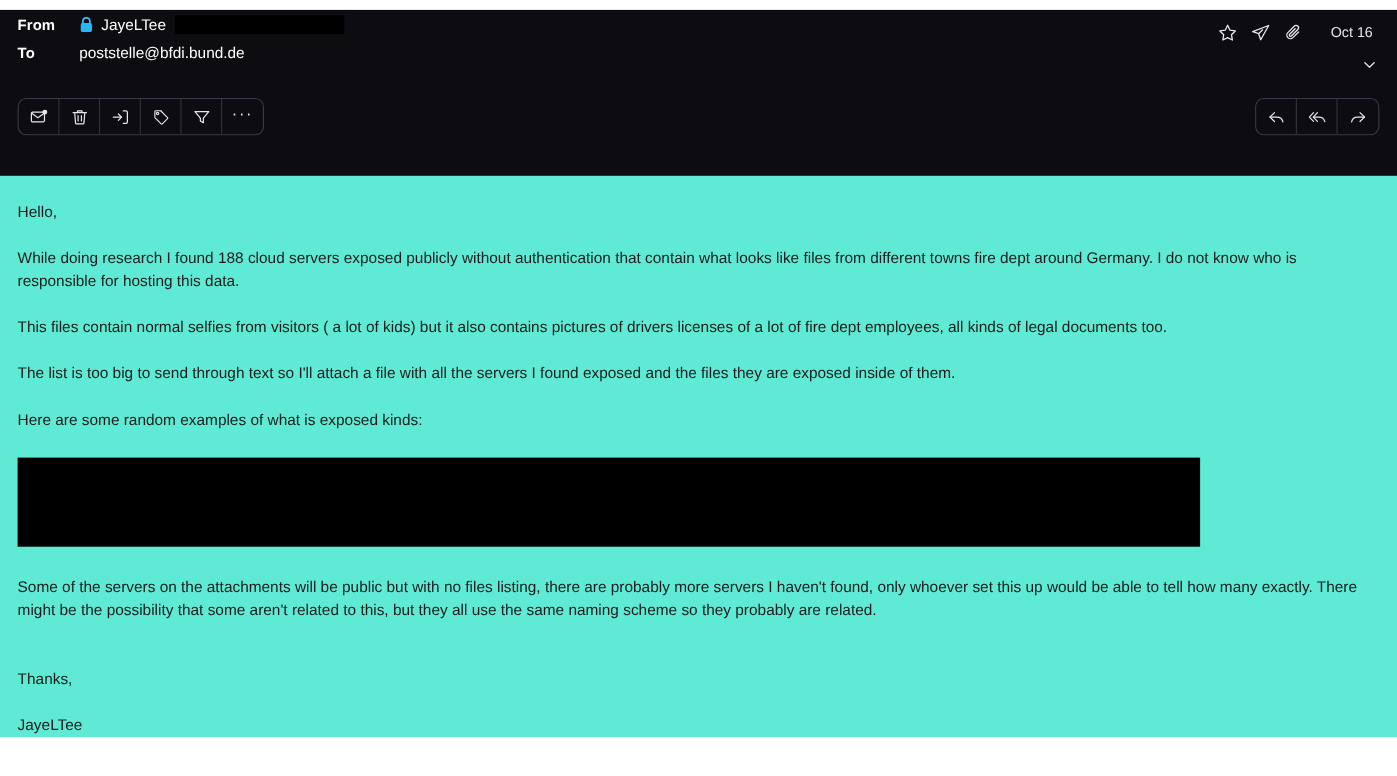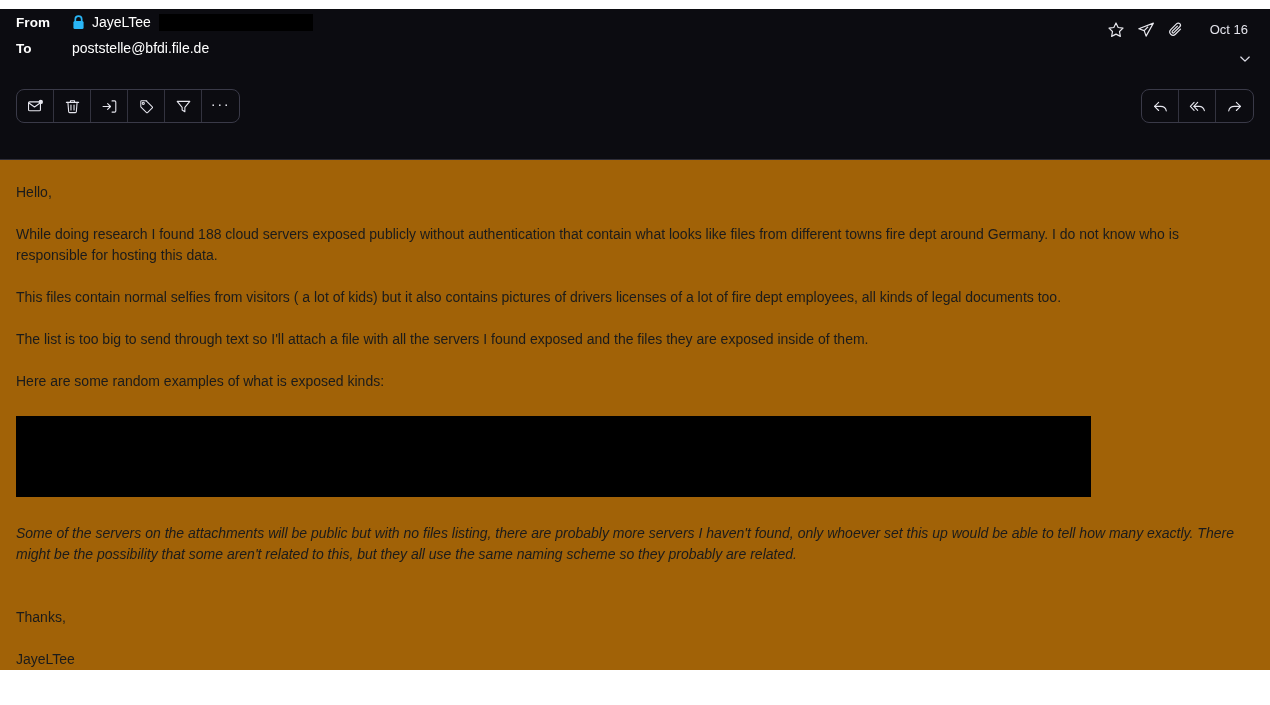--- a/index.html
+++ b/index.html
@@ -138,41 +138,41 @@
     font-size: 15px;
     letter-spacing: 1.5px;
     line-height: 1;
     color: #e6e6ee;
     padding-bottom: 5px;
   }
 
   
   .mail-body {
     padding: 0 16px;
-    background: #a16207;
+    background: #5eead4;
   }
   .para {
     color: #1b1b1b;
     font-size: 14px;
     line-height: 21px;
     margin: 0;
     max-width: 1242px;
   }
   .p-hello      { padding-top: 22px; }
   .p-gap        { margin-top: 21px; }
 
   .redacted-block {
     background: #000000;
     width: 1075px;
     height: 81px;
     margin-top: 24px;
     margin-bottom: 0;
   }
 
-  .p-after-block { margin-top: 26px; font-style: italic; }
+  .p-after-block { margin-top: 26px; }
   .p-thanks      { margin-top: 42px; }
   .p-sign        { margin-top: 21px; }
 </style>
 </head>
 <body>
 
 <div class="mail-header">
 
   <div class="addr-row from">
     <span class="addr-label">From</span>
@@ -181,21 +181,21 @@
         <path d="M3.3 6.2V4.3a3.2 3.2 0 0 1 6.4 0v1.9" stroke="#29b6f6" stroke-width="1.7" stroke-linecap="round"></path>
         <rect x="1.4" y="6.0" width="10.2" height="8.0" rx="1.5" fill="#29b6f6"></rect>
       </svg>
     </span>
     <span class="addr-name">JayeLTee</span>
     <span class="redacted-inline"></span>
   </div>
 
   <div class="addr-row to">
     <span class="addr-label">To</span>
-    <span class="addr-value">poststelle@bfdi.file.de</span>
+    <span class="addr-value">poststelle@bfdi.bund.de</span>
   </div>
 
   <div class="header-actions">
     <span class="hicon">
       <svg width="18" height="18" viewBox="0 0 20 20" fill="none" stroke="currentColor" stroke-width="1.3" stroke-linejoin="round">
         <path d="M10 2.2l2.4 5.0 5.4.7-3.9 3.8.95 5.4L10 14.6l-4.85 2.5.95-5.4L2.2 7.9l5.4-.7z"></path>
       </svg>
     </span>
     <span class="hicon">
       <svg width="18" height="18" viewBox="0 0 20 20" fill="none" stroke="currentColor" stroke-width="1.3" stroke-linejoin="round">

